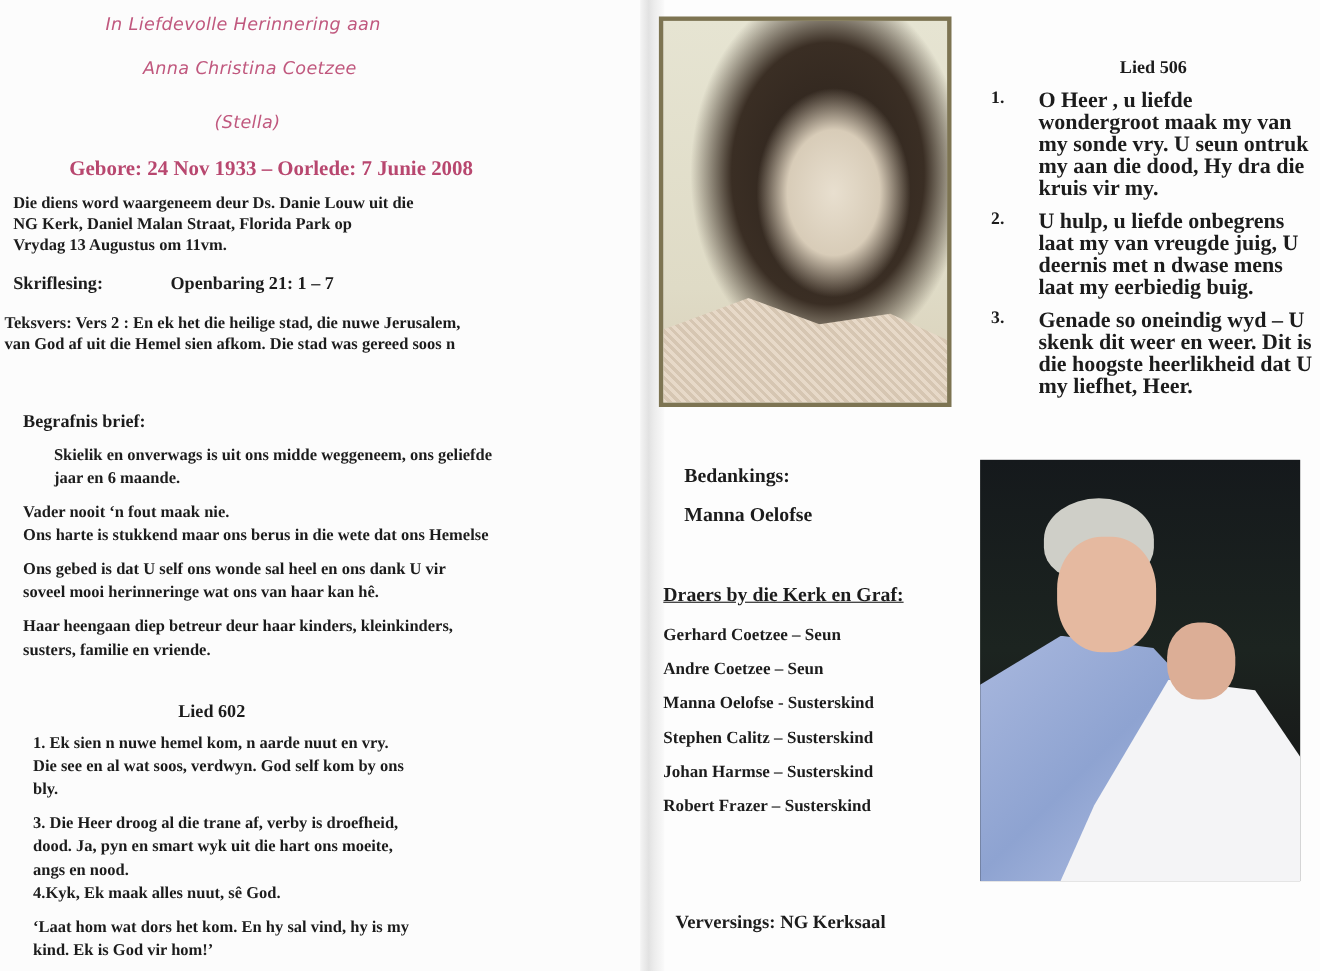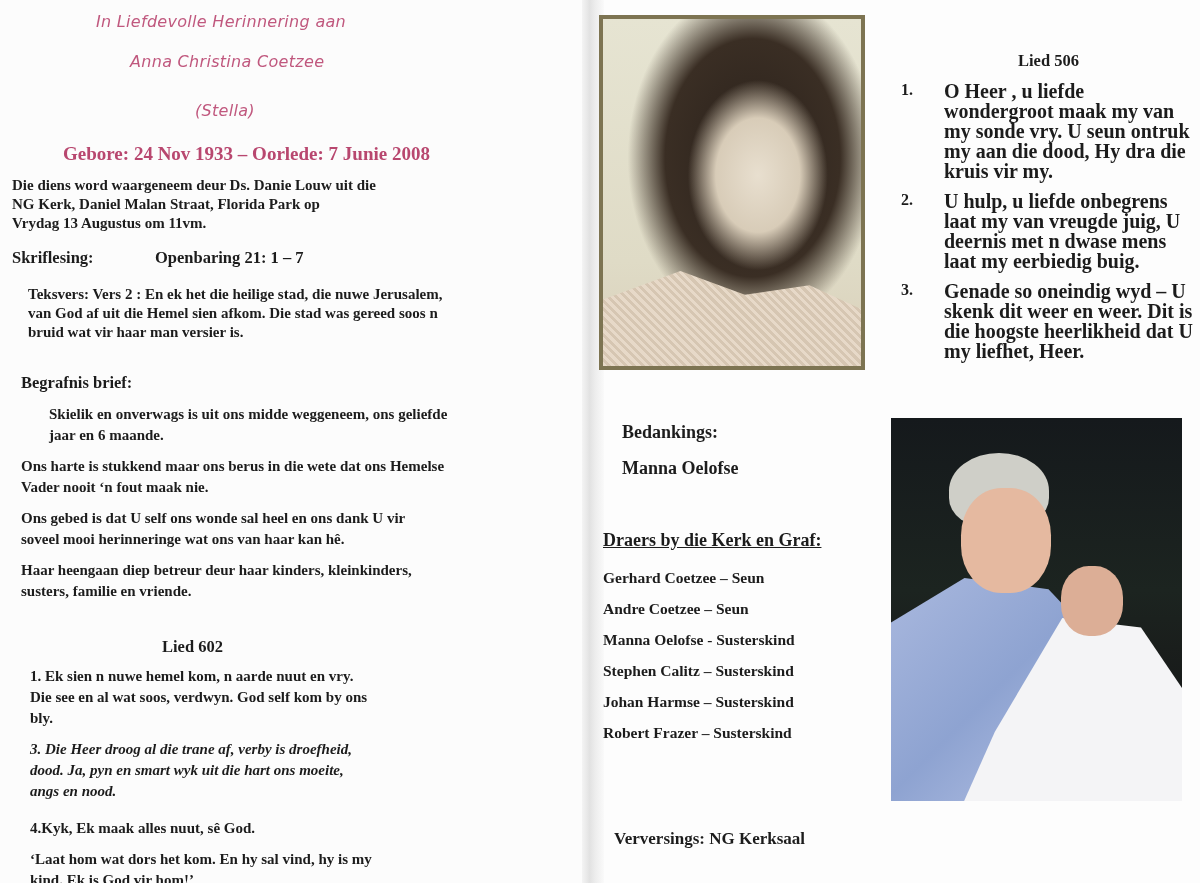--- a/index.html
+++ b/index.html
@@ -66,56 +66,55 @@
 
 <div class="abs" style="left:12px; top:176px; width:560px;">
   <p class="p">Die diens word waargeneem deur  Ds. Danie Louw uit die</p>
   <p class="p">NG Kerk, Daniel Malan Straat, Florida Park op</p>
   <p class="p">Vrydag 13 Augustus om 11vm.</p>
 </div>
 
 <div class="abs pb" style="left:12px; top:247px;">Skriflesing:</div>
 <div class="abs pb" style="left:155px; top:247px;">Openbaring 21: 1 – 7</div>
 
-<div class="abs" style="left:28px; top:285px; width:570px;">
+<div class="abs" style="left:4px; top:285px; width:570px;">
   <p class="p">Teksvers: Vers 2 : En ek het die heilige stad, die nuwe Jerusalem,</p>
   <p class="p">van God af uit die Hemel sien afkom. Die stad was gereed soos n</p>
-  <p class="p">bruid wat vir haar man versier is.</p>
 </div>
 
 <div class="abs pb" style="left:21px; top:372px;">Begrafnis brief:</div>
 
 <div class="abs" style="left:21px; top:404px; width:560px;">
   <div style="margin-bottom:10px;margin-left:28px;">
     <p class="p" style="line-height:21px;">Skielik en onverwags is uit ons midde weggeneem, ons geliefde</p>
     <p class="p" style="line-height:21px;">jaar en 6 maande.</p>
   </div>
   <div style="margin-bottom:10px;">
+    <p class="p" style="line-height:21px;">Vader nooit ‘n fout maak nie.</p>
     <p class="p" style="line-height:21px;">Ons harte is stukkend maar ons berus in die wete dat ons Hemelse</p>
-    <p class="p" style="line-height:21px;">Vader nooit ‘n fout maak nie.</p>
   </div>
   <div style="margin-bottom:10px;">
     <p class="p" style="line-height:21px;">Ons gebed is dat U self ons wonde sal heel en ons dank U vir</p>
     <p class="p" style="line-height:21px;">soveel mooi herinneringe wat ons van haar kan hê.</p>
   </div>
   <div>
     <p class="p" style="line-height:21px;">Haar heengaan diep betreur deur haar kinders, kleinkinders,</p>
     <p class="p" style="line-height:21px;">susters, familie en vriende.</p>
   </div>
 </div>
 
 <div class="abs pb" style="left:162px; top:636px;">Lied 602</div>
 
 <div class="abs" style="left:30px; top:666px; width:540px;">
   <div style="margin-bottom:10px;">
     <p class="p" style="line-height:21px;">1. Ek sien n nuwe hemel kom, n aarde nuut en vry.</p>
     <p class="p" style="line-height:21px;">Die see en al wat soos, verdwyn. God self kom by ons</p>
     <p class="p" style="line-height:21px;">bly.</p>
   </div>
-  <div style="margin-bottom:16px;font-style:italic;">
+  <div style="margin-bottom:0;">
     <p class="p" style="line-height:21px;">3. Die Heer droog al die trane af, verby is droefheid,</p>
     <p class="p" style="line-height:21px;">dood. Ja, pyn en smart wyk uit die hart ons moeite,</p>
     <p class="p" style="line-height:21px;">angs en nood.</p>
   </div>
   <div style="margin-bottom:10px;">
     <p class="p" style="line-height:21px;">4.Kyk, Ek maak alles nuut, sê God.</p>
   </div>
   <div>
     <p class="p" style="line-height:21px;">‘Laat hom wat dors het kom. En hy sal vind, hy is my</p>
     <p class="p" style="line-height:21px;">kind. Ek is God vir hom!’</p>

